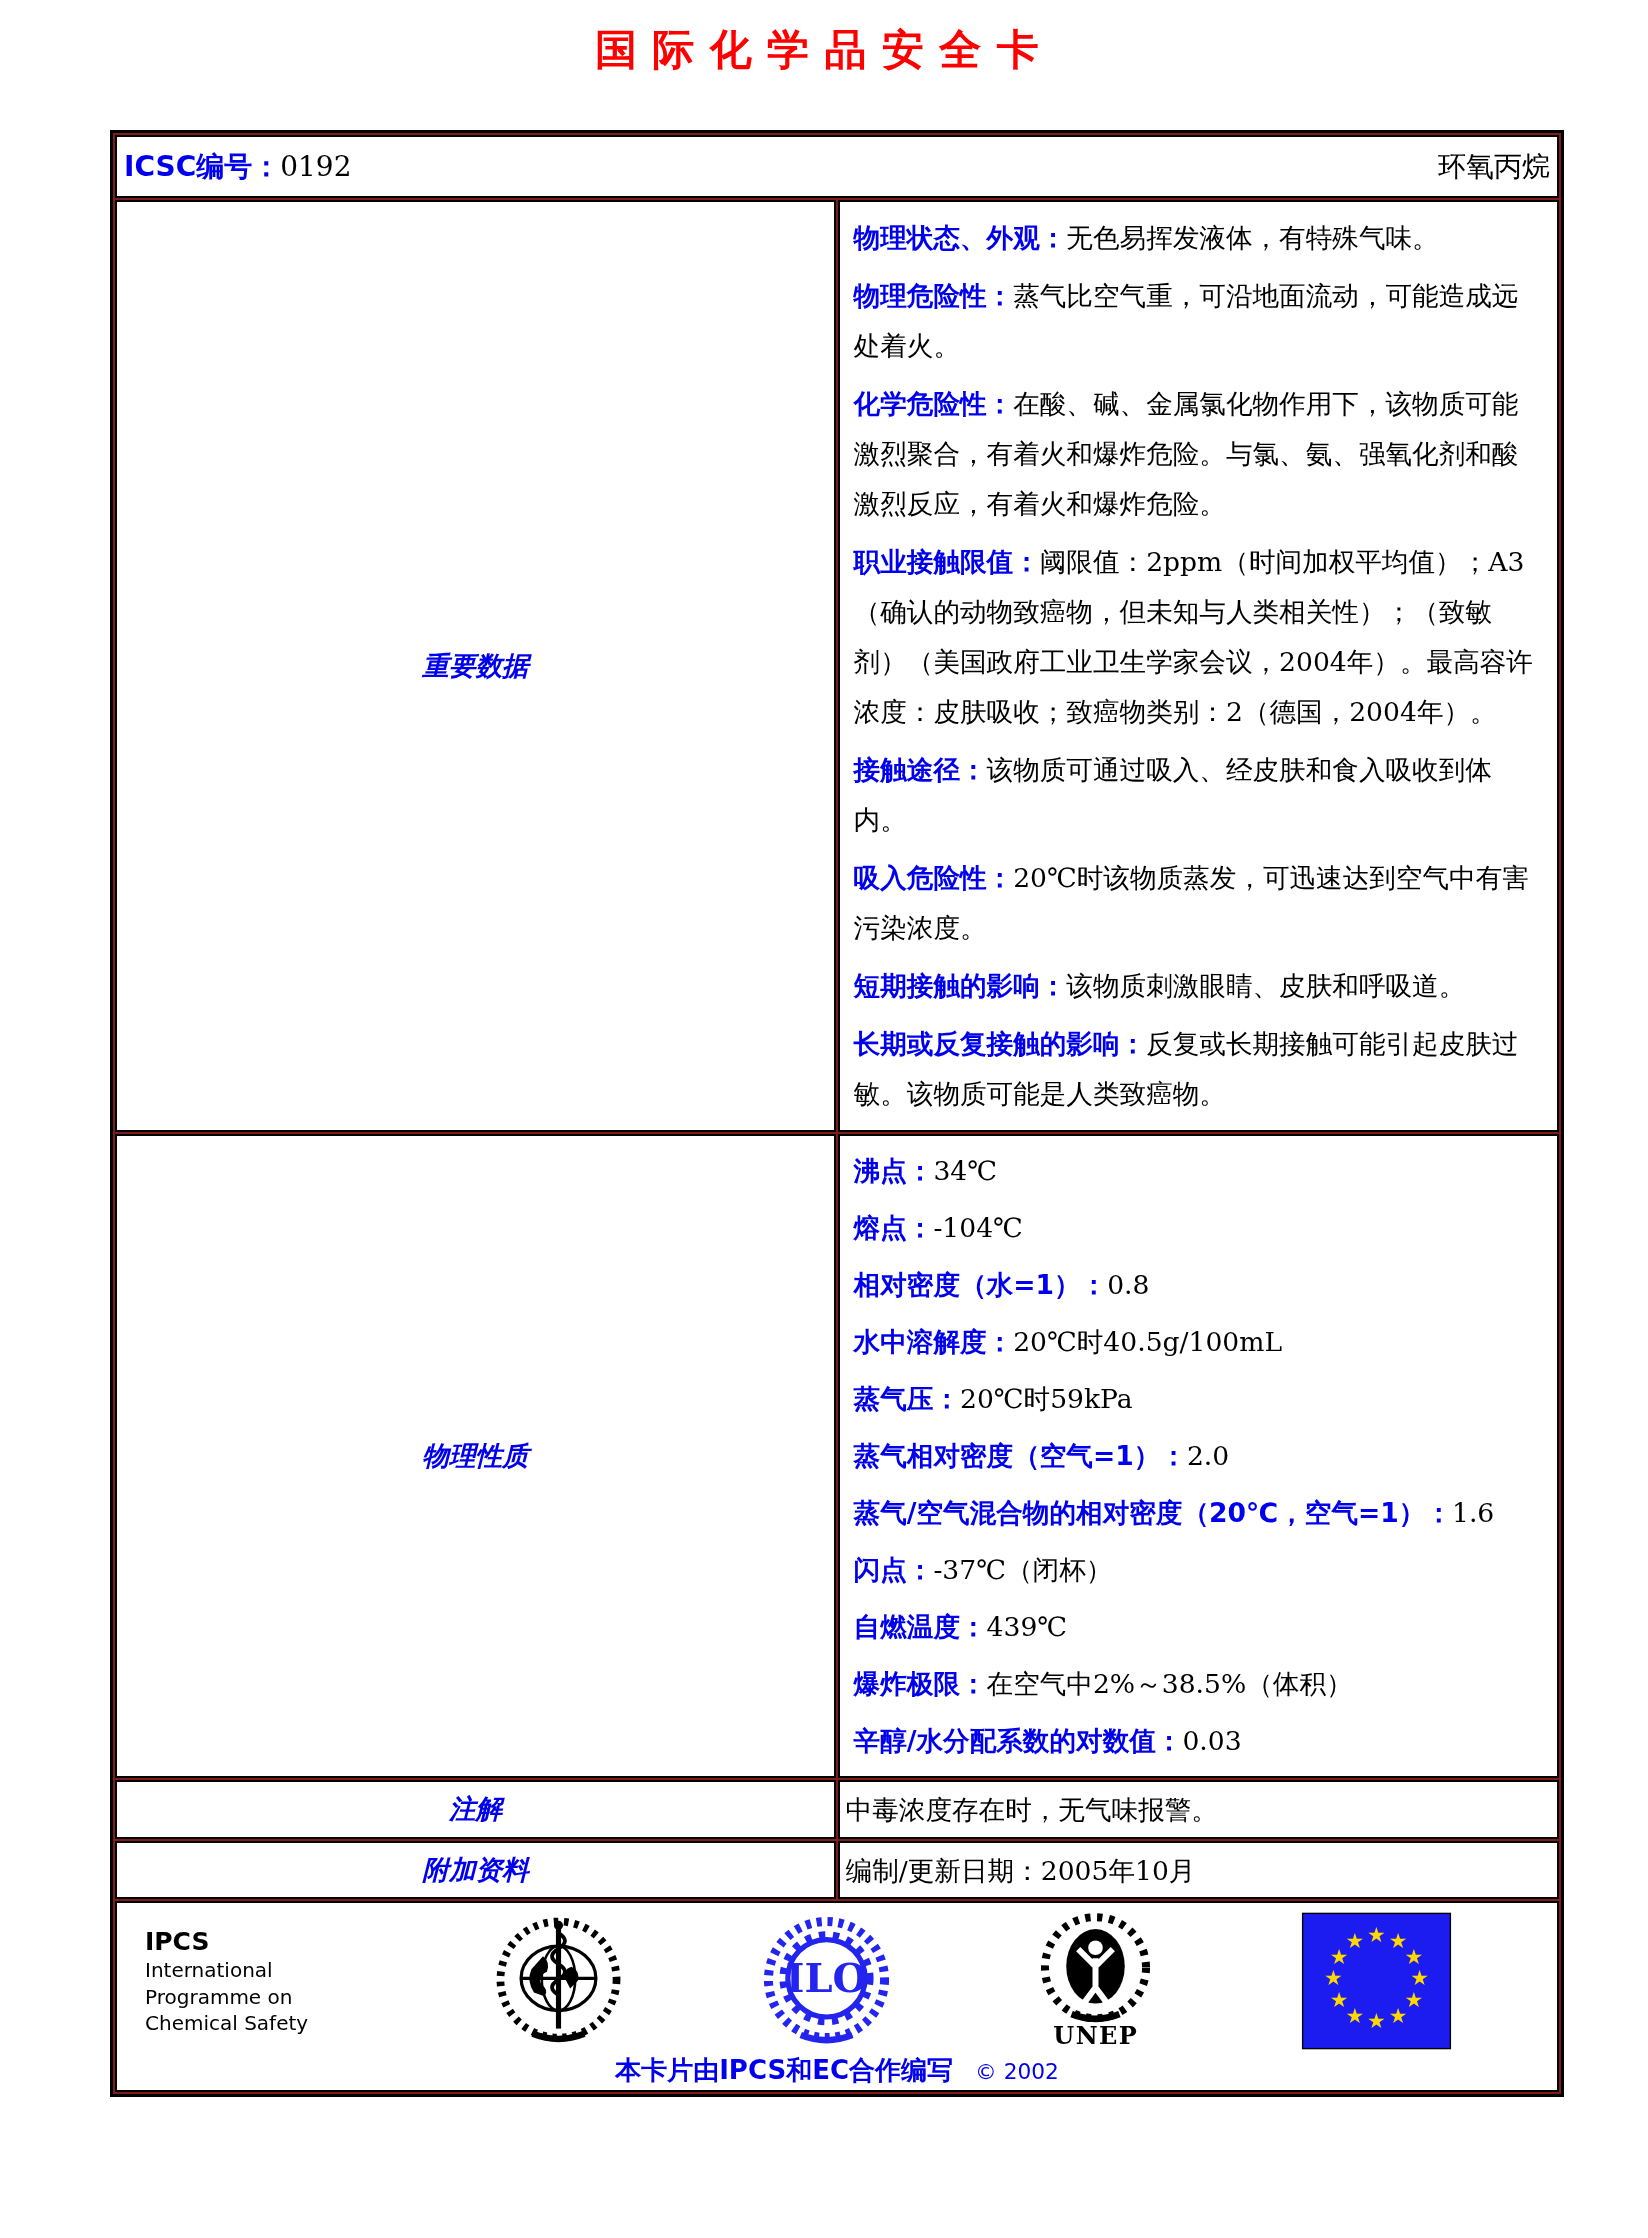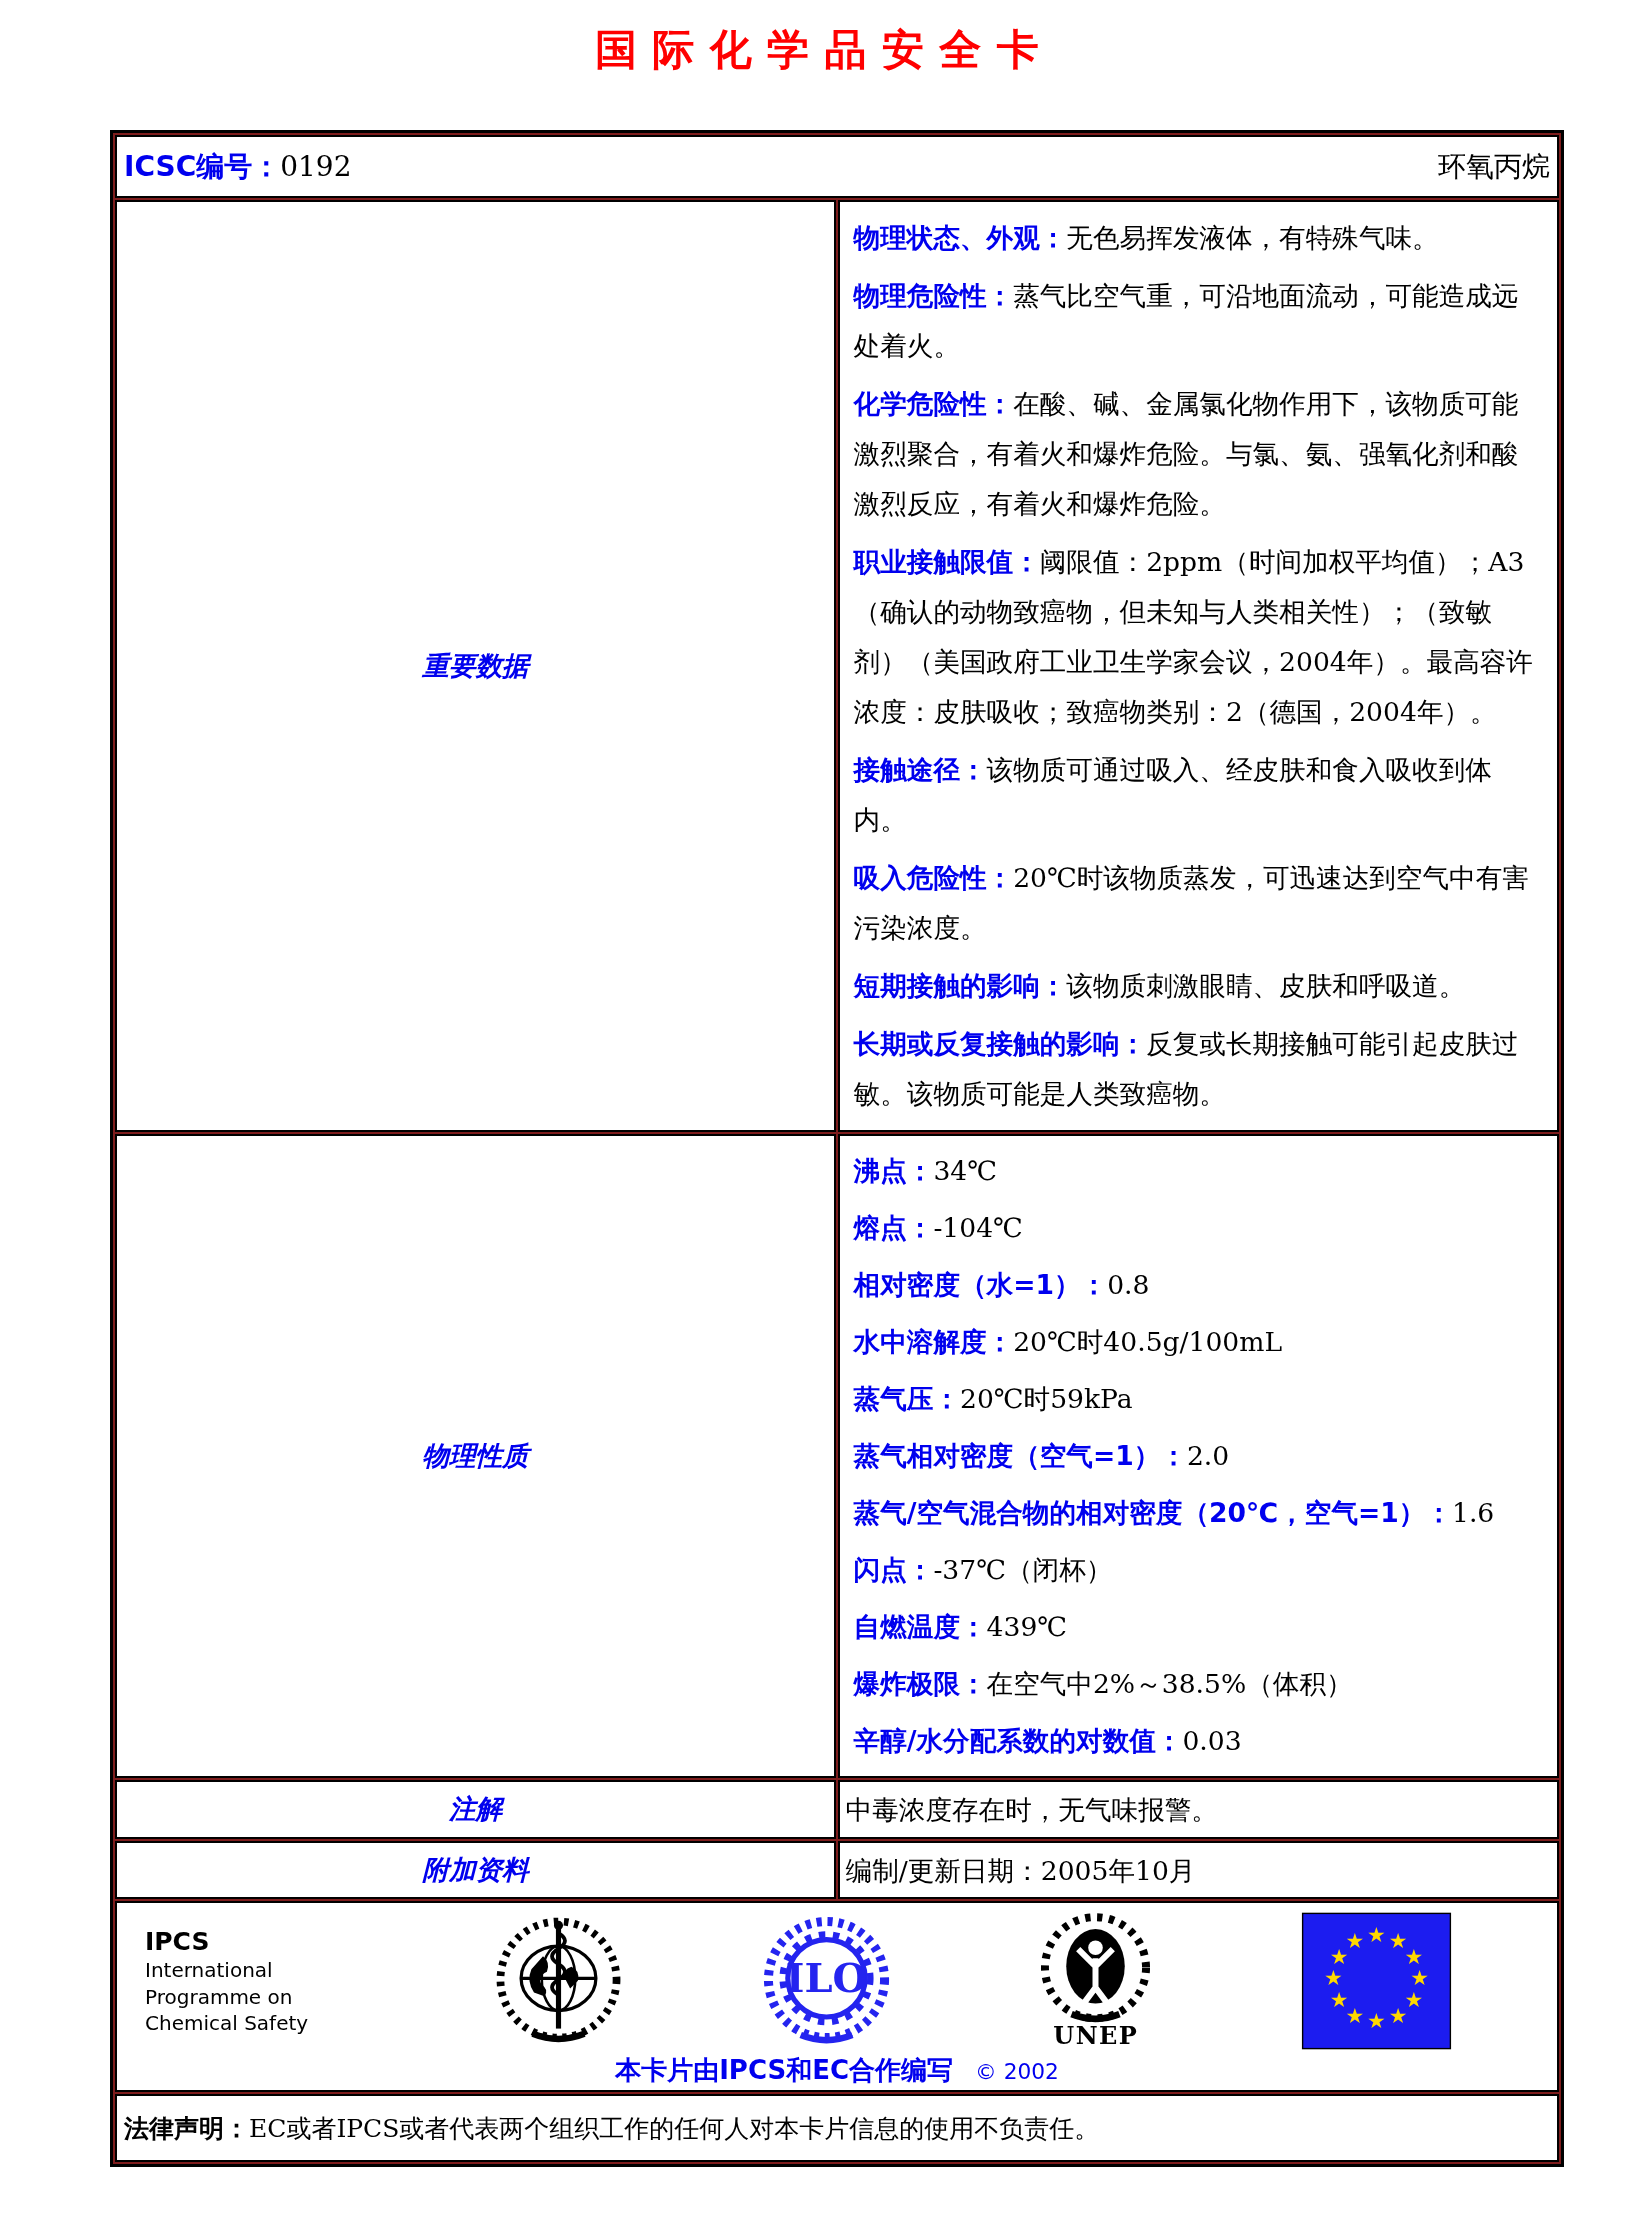--- a/index.html
+++ b/index.html
@@ -211,20 +211,15 @@
           </g>
         </svg>
 
       </div>
       <div class="footer-caption">
         <span class="cap-main">本卡片由IPCS和EC合作编写</span><span class="cap-copy">© 2002</span>
       </div>
     </td>
   </tr>
 
-  <tr>
-    <td class="legal-cell" colspan="2">
-      <span class="blabel" style="color:#000;">法律声明：</span><span>EC或者IPCS或者代表两个组织工作的任何人对本卡片信息的使用不负责任。</span>
-    </td>
-  </tr>
 </tbody>
   </table>
 
 
 </body></html>

